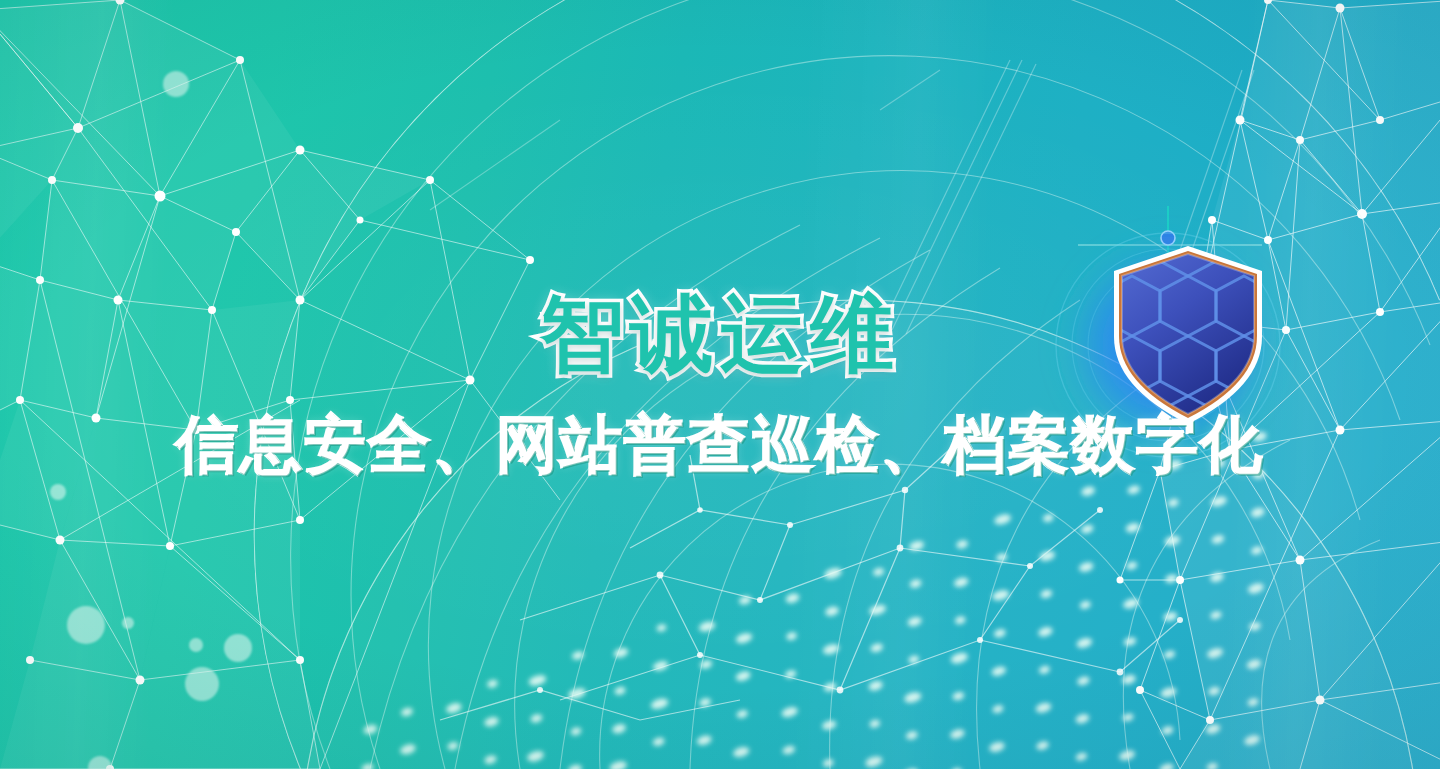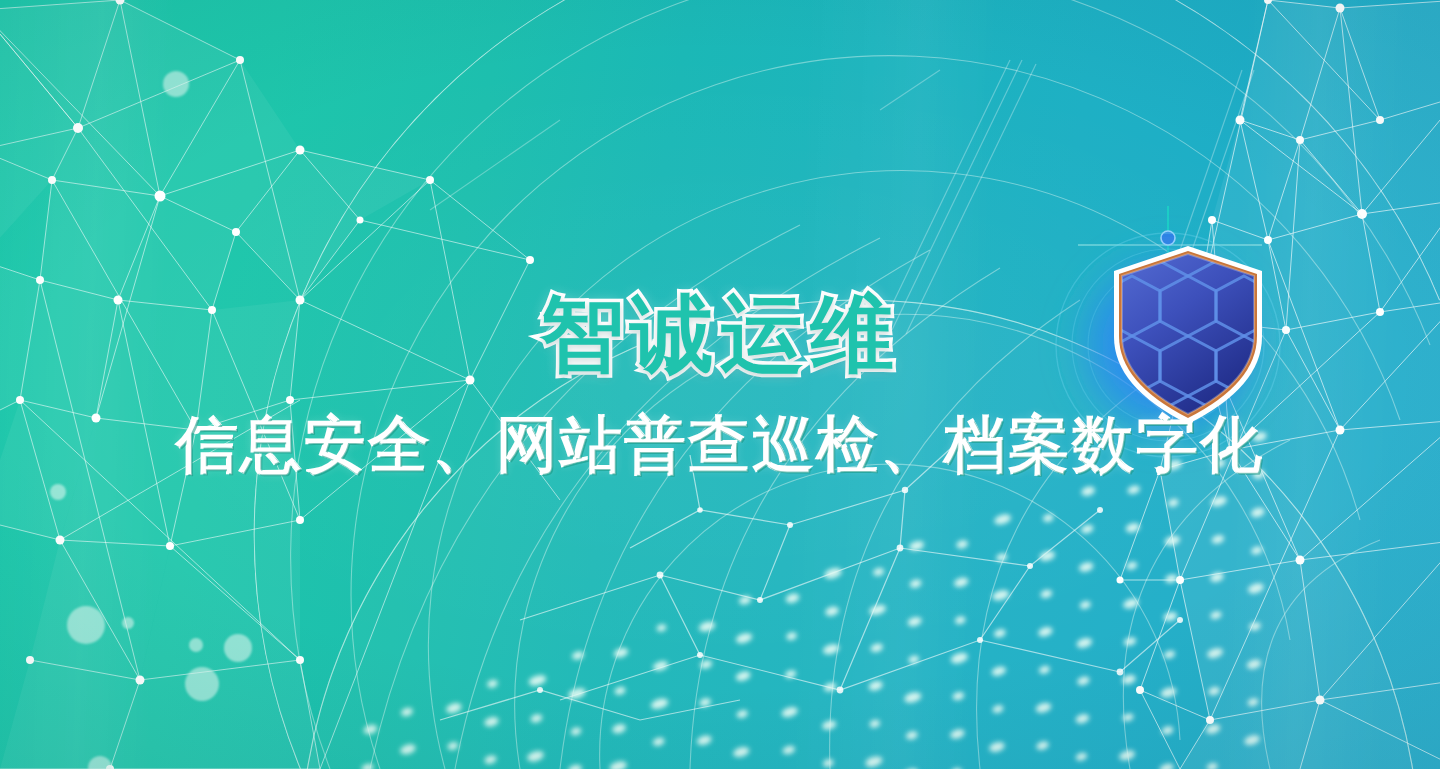--- a/index.html
+++ b/index.html
@@ -87,21 +87,21 @@
     text-shadow:
       0 0 14px rgba(255,255,255,0.45),
       0 3px 6px rgba(0,70,70,0.25);
     margin: 0;
     display: block;
   }
 
   #sub-title {
     font-family: "Liberation Sans", "DejaVu Sans", sans-serif;
     font-size: 62px;
-    font-weight: 400;
+    font-weight: 700;
     line-height: 1;
     letter-spacing: 2px;
     color: #ffffff;
     -webkit-text-stroke: 2px #ffffff;
     paint-order: stroke fill;
     margin: 0;
     margin-top: 38px;
     display: block;
     text-shadow:
       2px 2px 0 rgba(24,150,130,0.55),

